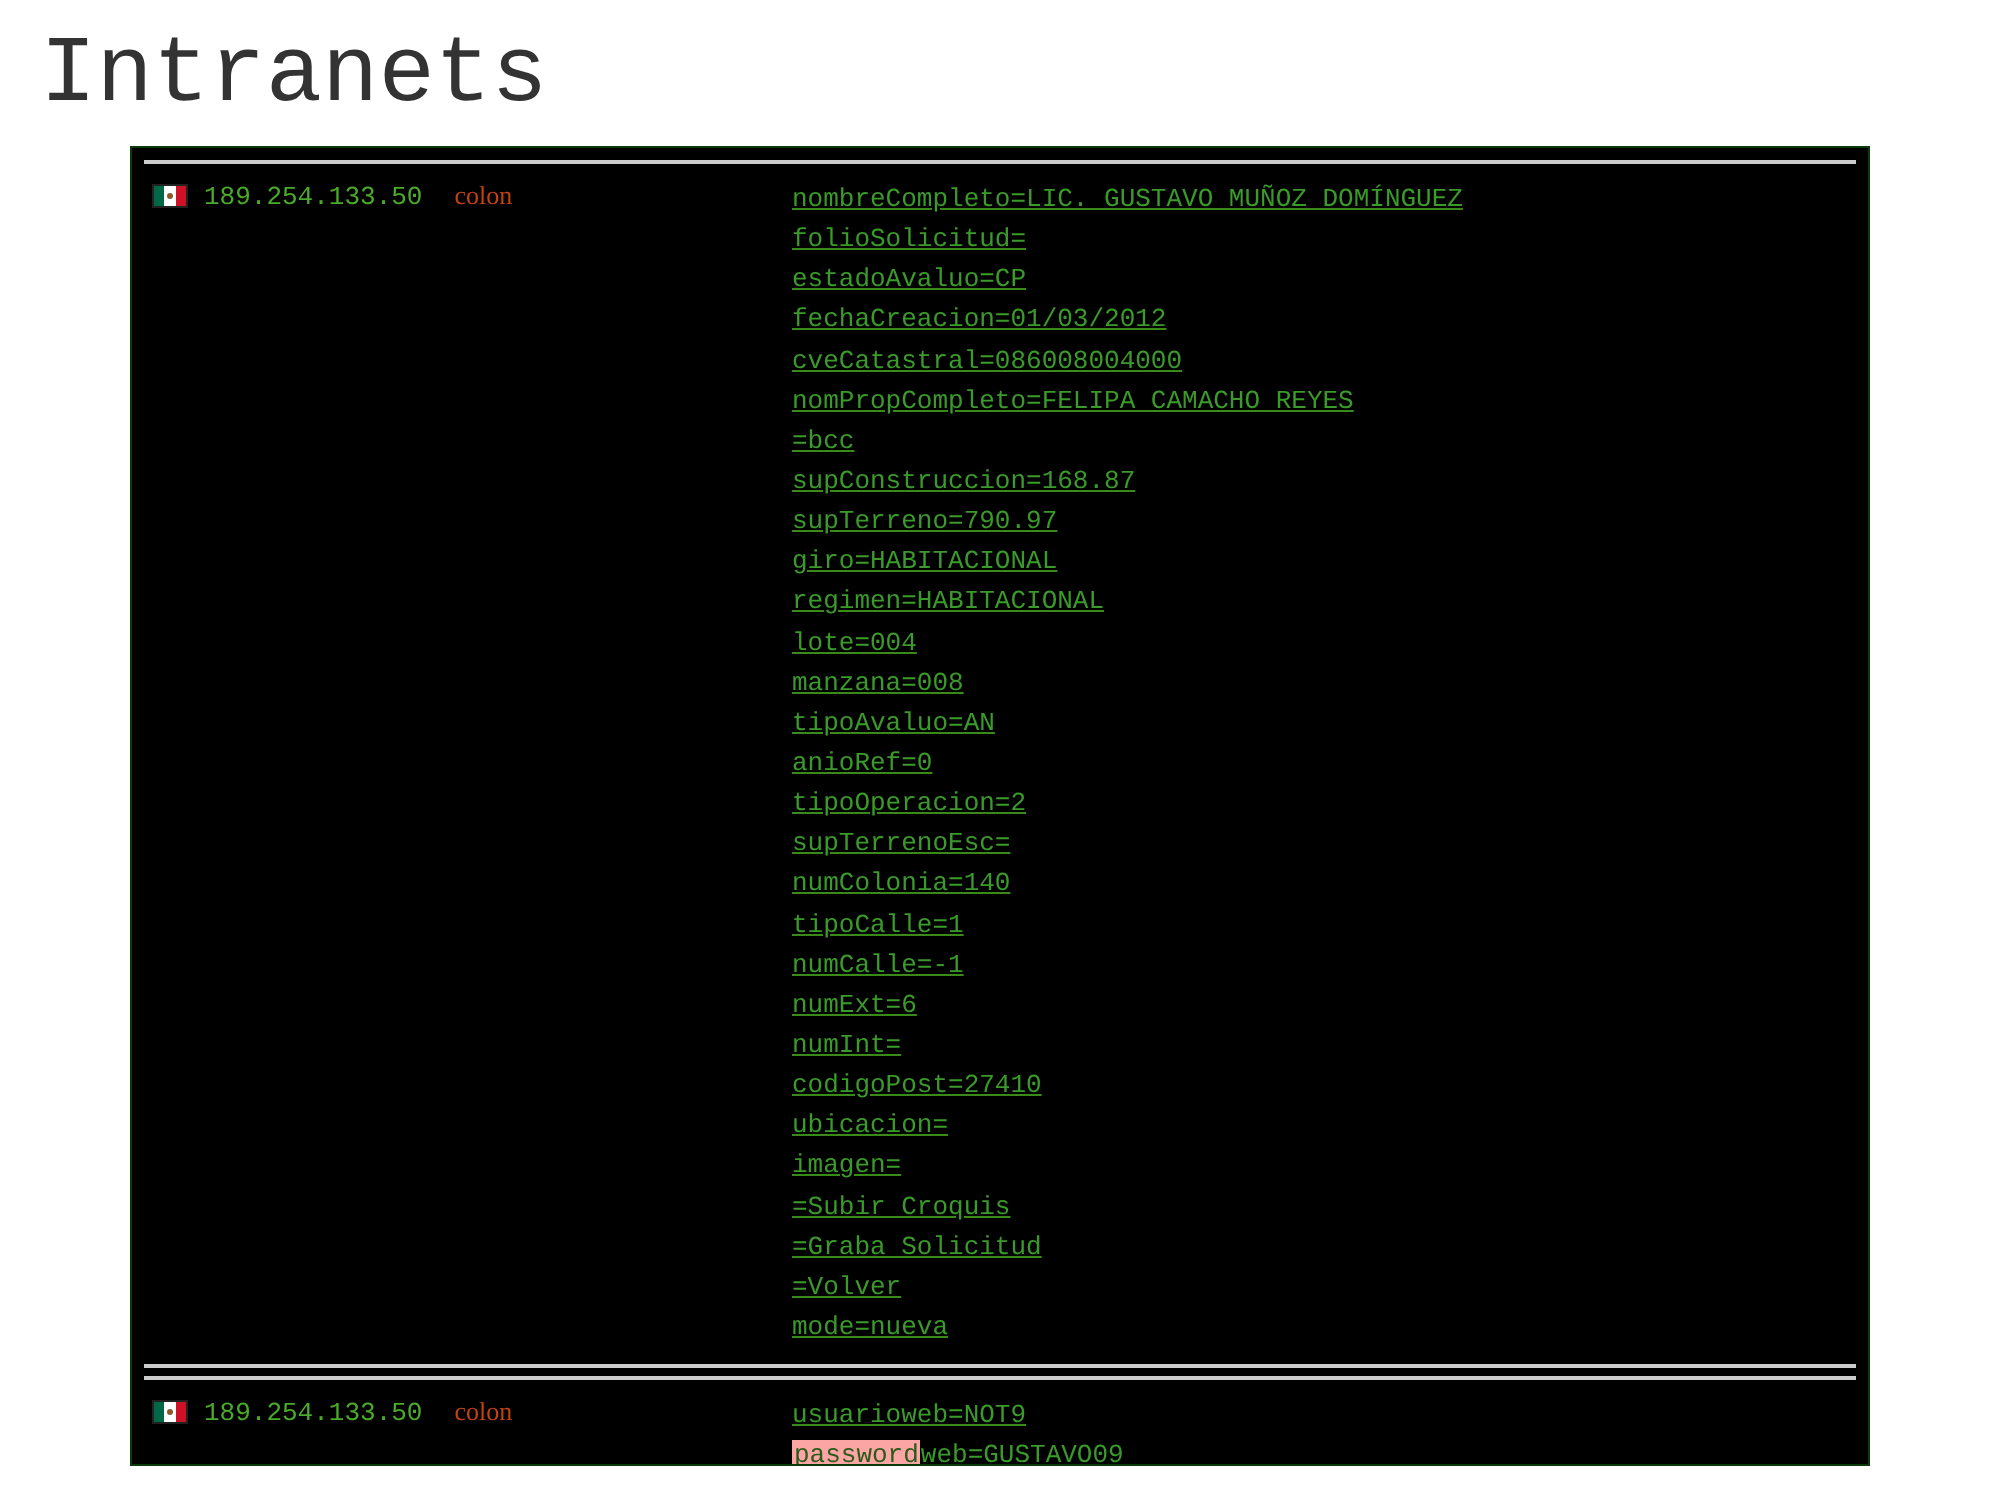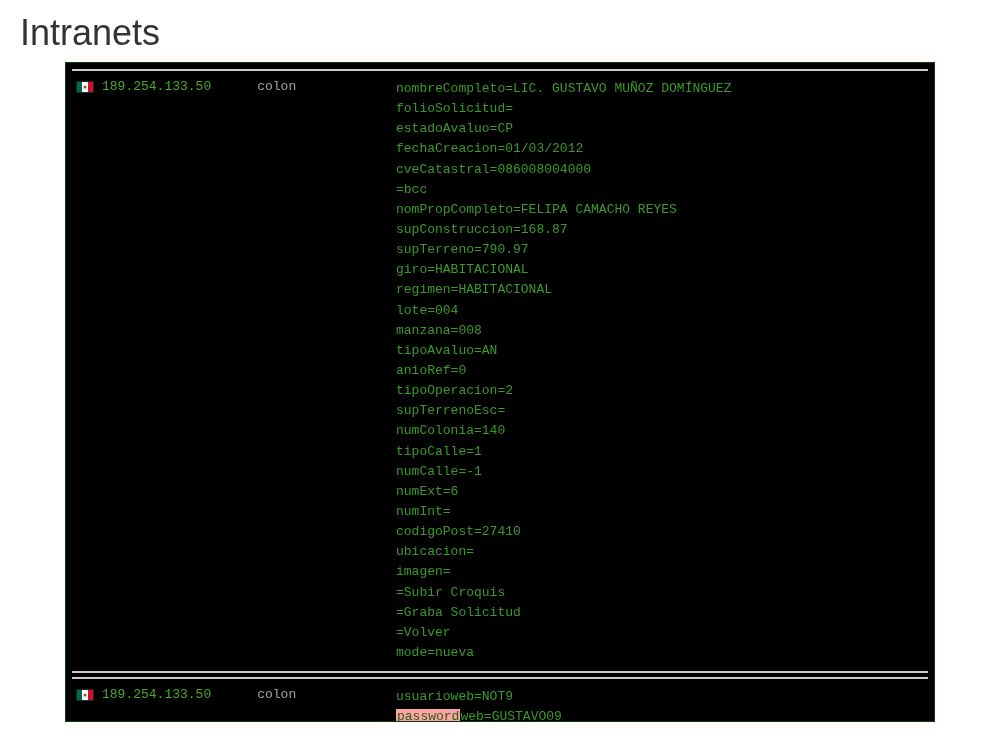--- a/index.html
+++ b/index.html
@@ -8,25 +8,25 @@
       box-sizing: border-box;
     }
     body {
       background: #ffffff;
       font-family: Georgia, 'Times New Roman', serif;
       width: 1000px;
       height: 743px;
       overflow: hidden;
     }
     .page-title {
-      font-size: 36px;
+      font-size: 47px;
       font-weight: normal;
       color: #333;
       padding: 12px 20px 8px 20px;
-      font-family: Liberation Sans, sans-serif;
+      font-family: Liberation Mono, monospace;
     }
     .console-container {
       background: #000000;
       margin: 0 auto;
       width: 870px;
       height: 660px;
       border: 1px solid #0a3a0a;
       padding: 6px;
       font-family: 'Courier New', monospace;
       font-size: 13px;
@@ -71,26 +71,28 @@
       background: #8a5a2a;
       transform: translate(-50%, -50%);
       border-radius: 50%;
     }
     .ip-addr {
       color: #4aaa2a;
       margin-right: 16px;
       white-space: nowrap;
     }
     .host-label {
-      color: #a3a3a3;
-      margin-left: 30px;
+      color: #c2410c;
+      margin-left: 0;
+      font-family: Liberation Serif, serif;
     }
     .record-right {
       flex: 1;
       line-height: 1.55;
+      text-decoration: underline;
     }
     .data-line {
       color: #3a9a2a;
       white-space: nowrap;
     }
     .highlight {
       background: #fca5a5;
       color: #2a5a1a;
       padding: 0 1px;
     }
@@ -111,22 +113,22 @@
           </span>
           <span class="ip-addr">189.254.133.50</span>
           <span class="host-label">colon</span>
         </div>
         <div class="record-right">
           <div class="data-line">nombreCompleto=LIC. GUSTAVO MUÑOZ DOMÍNGUEZ</div>
           <div class="data-line">folioSolicitud=</div>
           <div class="data-line">estadoAvaluo=CP</div>
           <div class="data-line">fechaCreacion=01/03/2012</div>
           <div class="data-line">cveCatastral=086008004000</div>
+          <div class="data-line">nomPropCompleto=FELIPA CAMACHO REYES</div>
           <div class="data-line">=bcc</div>
-          <div class="data-line">nomPropCompleto=FELIPA CAMACHO REYES</div>
           <div class="data-line">supConstruccion=168.87</div>
           <div class="data-line">supTerreno=790.97</div>
           <div class="data-line">giro=HABITACIONAL</div>
           <div class="data-line">regimen=HABITACIONAL</div>
           <div class="data-line">lote=004</div>
           <div class="data-line">manzana=008</div>
           <div class="data-line">tipoAvaluo=AN</div>
           <div class="data-line">anioRef=0</div>
           <div class="data-line">tipoOperacion=2</div>
           <div class="data-line">supTerrenoEsc=</div>

